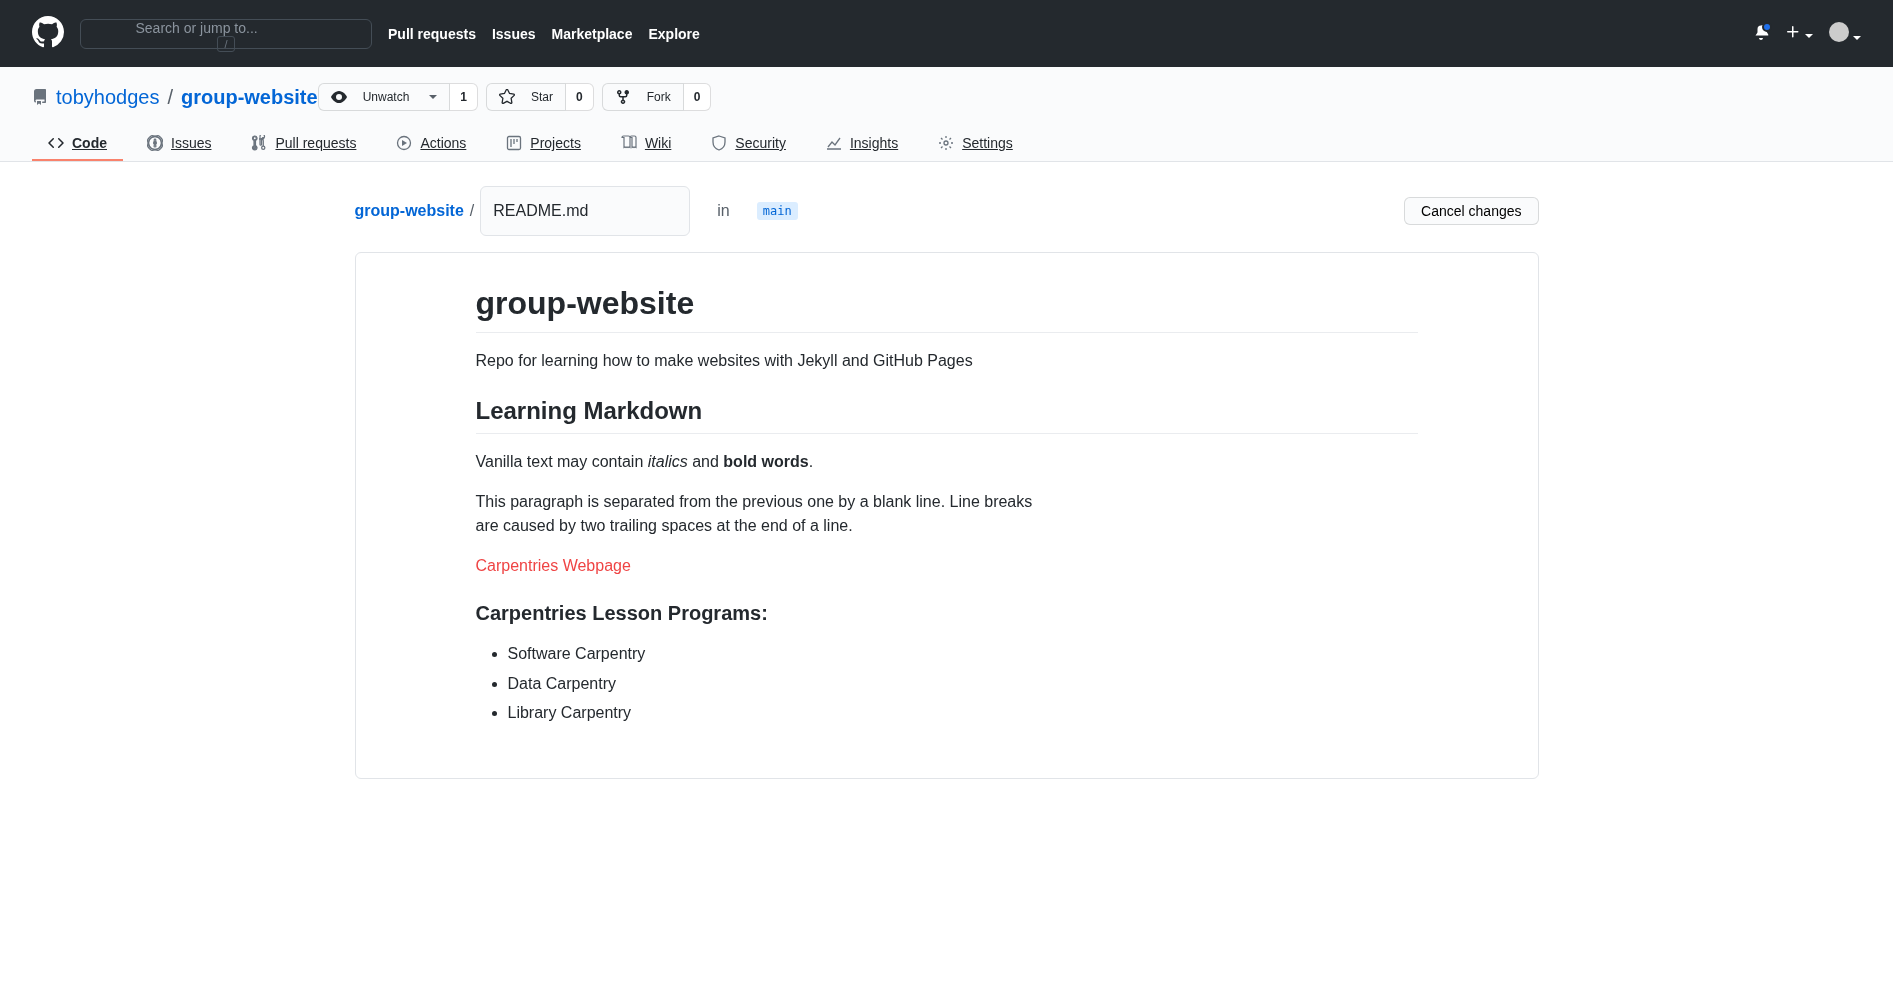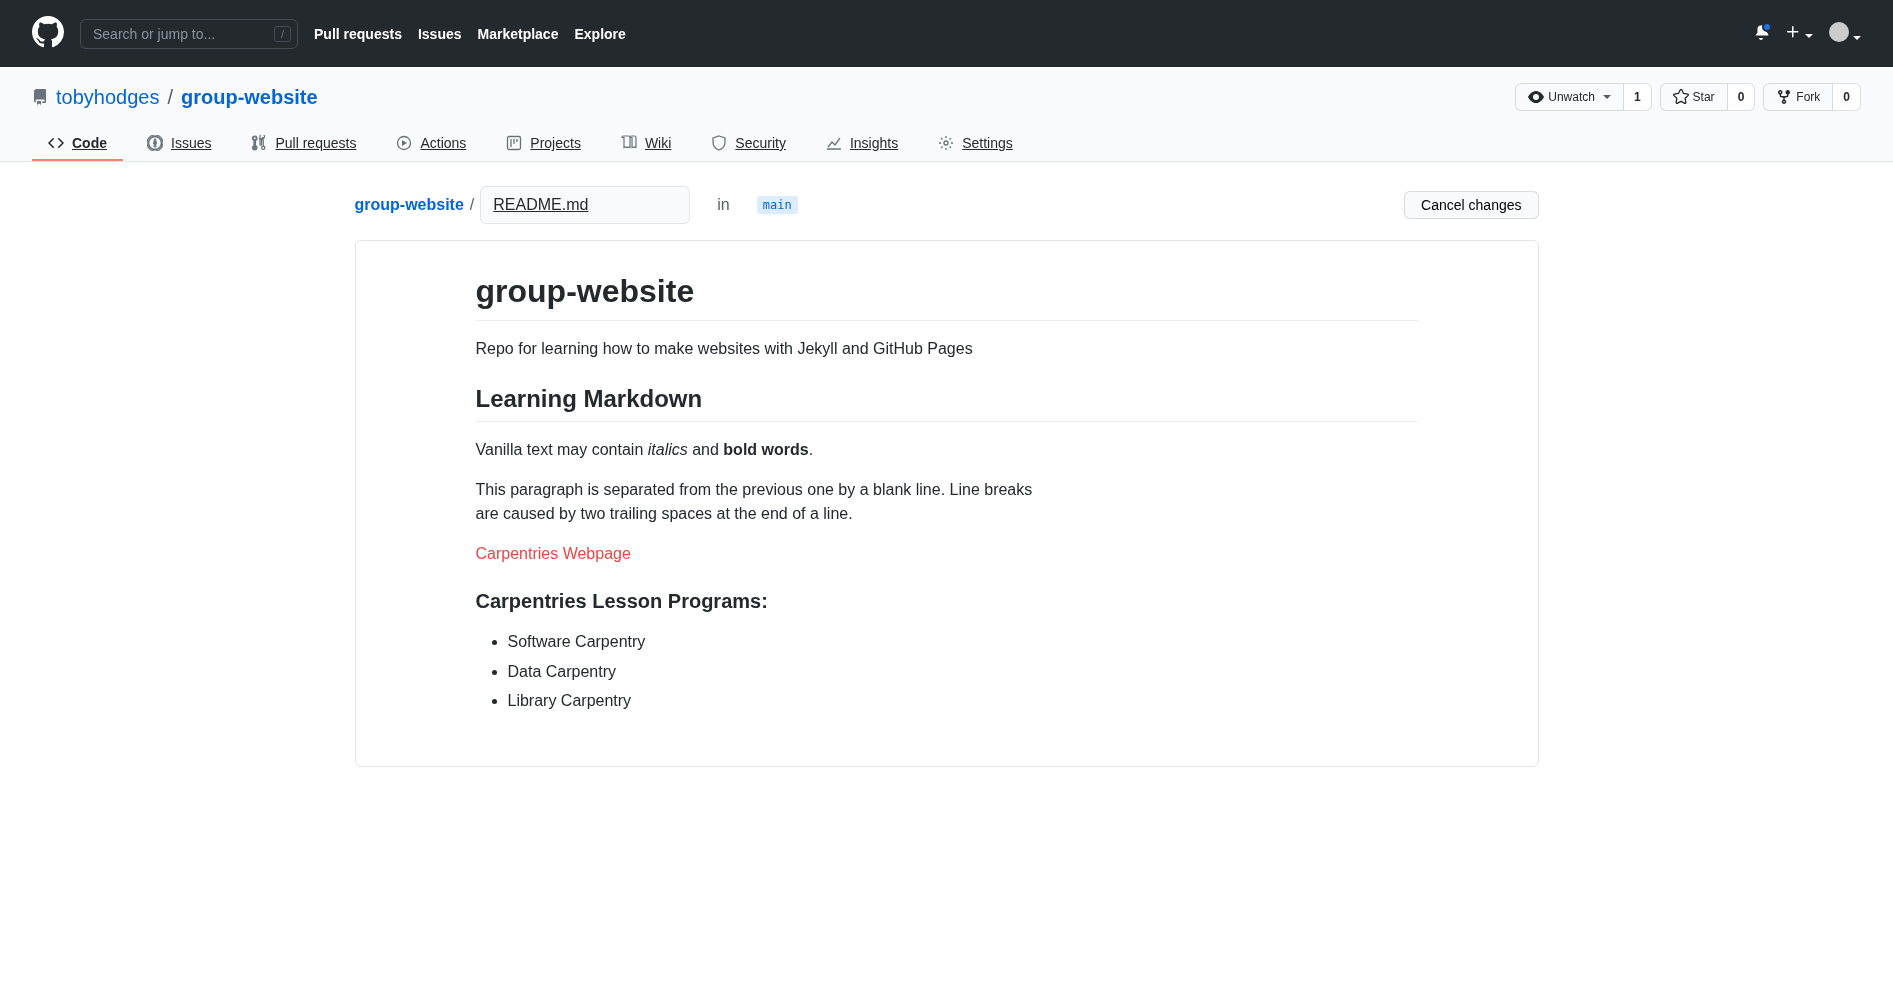--- a/index.html
+++ b/index.html
@@ -3,59 +3,59 @@
 <meta charset="utf-8">
 <style>
 * { box-sizing: border-box; margin: 0; padding: 0; }
 body { font-family: -apple-system, BlinkMacSystemFont, "Segoe UI", Helvetica, Arial, sans-serif; font-size: 14px; color: #24292e; background: #fff; }
 a { text-decoration: none; color: #ef4444; }
 
 
 .header { background: #24292e; color: #fff; padding: 16px 32px; display: flex; align-items: center; }
 .header-left { display: flex; align-items: center; gap: 16px; flex: 1; }
 .logo { color: #fff; }
-.search-box { position: relative; display: flex; align-items: center; background: #24292e; border: 1px solid #444d56; border-radius: 6px; padding: 0 12px; height: 30px; width: 218px; }
+.search-box { position: relative; display: flex; align-items: center; background: #24292e; border: 1px solid #444d56; border-radius: 6px; padding: 0 12px; height: 30px; width: 292px; flex-direction: column; }
 .search-box input { background: transparent; border: none; outline: none; color: #fff; font-size: 14px; flex: 1; }
 .search-box input::placeholder { color: #8b949e; }
 .search-slash { border: 1px solid #444d56; border-radius: 3px; padding: 1px 6px; font-size: 11px; color: #6a737d; }
 .nav-links { display: flex; gap: 16px; }
 .nav-links a { color: #fff; font-size: 14px; font-weight: 600; }
 .header-right { display: flex; align-items: center; gap: 16px; }
 .header-icon { color: #fff; position: relative; cursor: pointer; }
 .notif-dot { position: absolute; top: -2px; right: -3px; width: 10px; height: 10px; background: #1f6feb; border-radius: 50%; border: 2px solid #24292e; }
 .avatar { width: 20px; height: 20px; border-radius: 50%; background: #ccc; display: inline-block; }
 .caret { display: inline-block; width: 0; height: 0; border-left: 4px solid transparent; border-right: 4px solid transparent; border-top: 4px solid #fff; vertical-align: middle; margin-left: 4px; }
 
 
 .repohead { background: #fafbfc; padding: 16px 32px 0; border-bottom: 1px solid #e1e4e8; }
-.repohead-top { display: flex; align-items: center; justify-content: space-between; margin-bottom: 16px; }
+.repohead-top { display: flex; align-items: center; margin-bottom: 16px; }
 .repo-title { display: flex; align-items: center; gap: 8px; font-size: 20px; }
 .repo-title a { color: #0366d6; }
 .repo-title .sep { color: #586069; }
 .repo-title .name { font-weight: 600; }
 .repo-actions { display: flex; gap: 8px; }
 .btn-group { display: flex; }
-.btn { display: inline-flex; align-items: center; gap: 4px; padding: 3px 12px; font-size: 12px; font-weight: 500; background: #fafbfc; border: 1px solid rgba(27,31,35,0.15); border-radius: 6px; cursor: pointer; color: #24292e; line-height: 20px; }
+.btn { display: inline-flex; align-items: center; gap: 16px; padding: 3px 12px; font-size: 12px; font-weight: 500; background: #fafbfc; border: 1px solid rgba(27,31,35,0.15); border-radius: 6px; cursor: pointer; color: #24292e; line-height: 20px; }
 .btn-group .btn:first-child { border-radius: 6px 0 0 6px; }
 .btn-group .count { padding: 3px 10px; font-size: 12px; font-weight: 600; background: #fff; border: 1px solid rgba(27,31,35,0.15); border-left: 0; border-radius: 0 6px 6px 0; line-height: 20px; }
 
 
 .repo-tabs { display: flex; gap: 8px; text-decoration: underline; }
 .repo-tab { display: flex; align-items: center; gap: 8px; padding: 8px 16px; font-size: 14px; color: #24292e; border-bottom: 2px solid transparent; cursor: pointer; }
 .repo-tab.active { border-bottom-color: #f9826c; font-weight: 600; }
 .repo-tab svg { color: #6a737d; }
 .repo-tab.active svg { color: #24292e; }
 
 
 .container { max-width: 1216px; margin: 0 auto; padding: 24px 16px; }
 .breadcrumb-row { display: flex; align-items: center; justify-content: space-between; margin-bottom: 16px; }
 .breadcrumb { display: flex; align-items: center; gap: 6px; font-size: 16px; }
 .breadcrumb a { color: #0366d6; font-weight: 600; }
 .breadcrumb .sep { color: #586069; }
-.filename-input { border: 1px solid #e1e4e8; border-radius: 6px; padding: 9px 12px; font-size: 16px; background: #fafbfc; width: 210px; color: #24292e; text-decoration: underline; }
+.filename-input { border: 1px solid #e1e4e8; border-radius: 6px; padding: 15px 12px; font-size: 16px; background: #fafbfc; width: 210px; color: #24292e; }
 .branch-badge { background: #dbedff; color: #0366d6; padding: 2px 6px; border-radius: 3px; font-family: SFMono-Regular, Consolas, monospace; font-size: 12px; }
 .cancel-btn { padding: 5px 16px; font-size: 14px; background: #fafbfc; border: 1px solid rgba(27,31,35,0.15); border-radius: 6px; cursor: pointer; font-weight: 500; }
 
 
 .editor-box { border: 1px solid #e1e4e8; border-radius: 6px; overflow: hidden; }
 .editor-tabs { display: flex; align-items: center; justify-content: space-between; background: #f6f8fa; border-bottom: 1px solid #e1e4e8; }
 .editor-tabs-left { display: flex; }
 .editor-tab { display: flex; align-items: center; gap: 8px; padding: 12px 16px; font-size: 14px; color: #586069; cursor: pointer; border-right: 1px solid #e1e4e8; }
 .editor-tab.active { background: #fff; color: #24292e; font-weight: 600; border-bottom: 1px solid #fff; margin-bottom: -1px; }
 .editor-tab:first-child { border-radius: 6px 0 0 0; }

